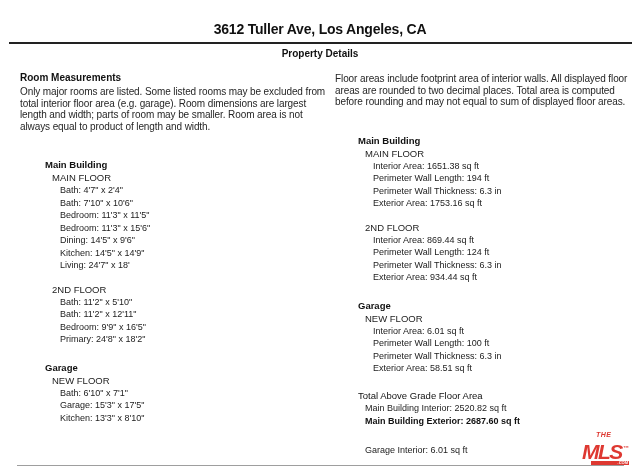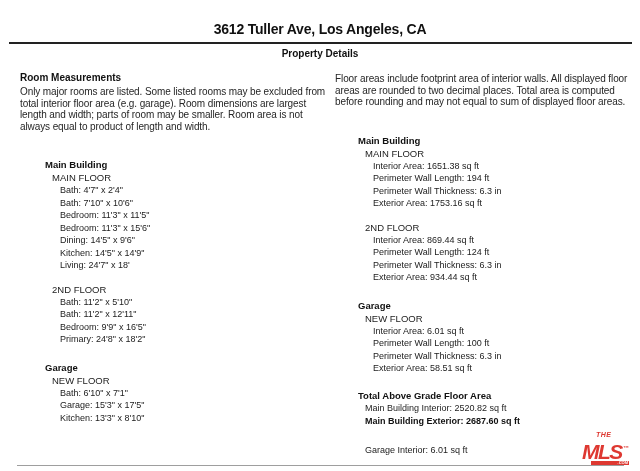--- a/index.html
+++ b/index.html
@@ -40,21 +40,21 @@
   .building.gap-lg { margin-top: 15px; }
   .bld-name { font-size: 9.5px; font-weight: bold; line-height: 13px; color: #111; }
   .floor { margin-left: 7px; }
   .floor + .floor { margin-top: 11px; }
   .floor-name { font-size: 9.5px; line-height: 13px; color: #1c1c1c; }
   .items { margin-left: 8px; }
   .item { font-size: 9px; line-height: 12.5px; white-space: nowrap; color: #222; }
 
   
   .totals { margin-top: 14px; margin-left: 23px; }
-  .totals-heading { font-size: 9.5px; font-weight: bold; line-height: 13px; color: #111; }
+  .totals-heading { font-size: 9.5px; font-weight: normal; line-height: 13px; color: #111; }
   .totals .line { margin-left: 7px; font-size: 9px; line-height: 13px; white-space: nowrap; }
   .totals .line.bold { font-weight: bold; color: #111; }
   .totals .line.gap { margin-top: 16px; }
 
   
   .footer-rule {
     position: absolute; left: 17px; right: 16px; top: 465px;
     border-top: 1px solid #9e9e9e;
   }
   .logo {

